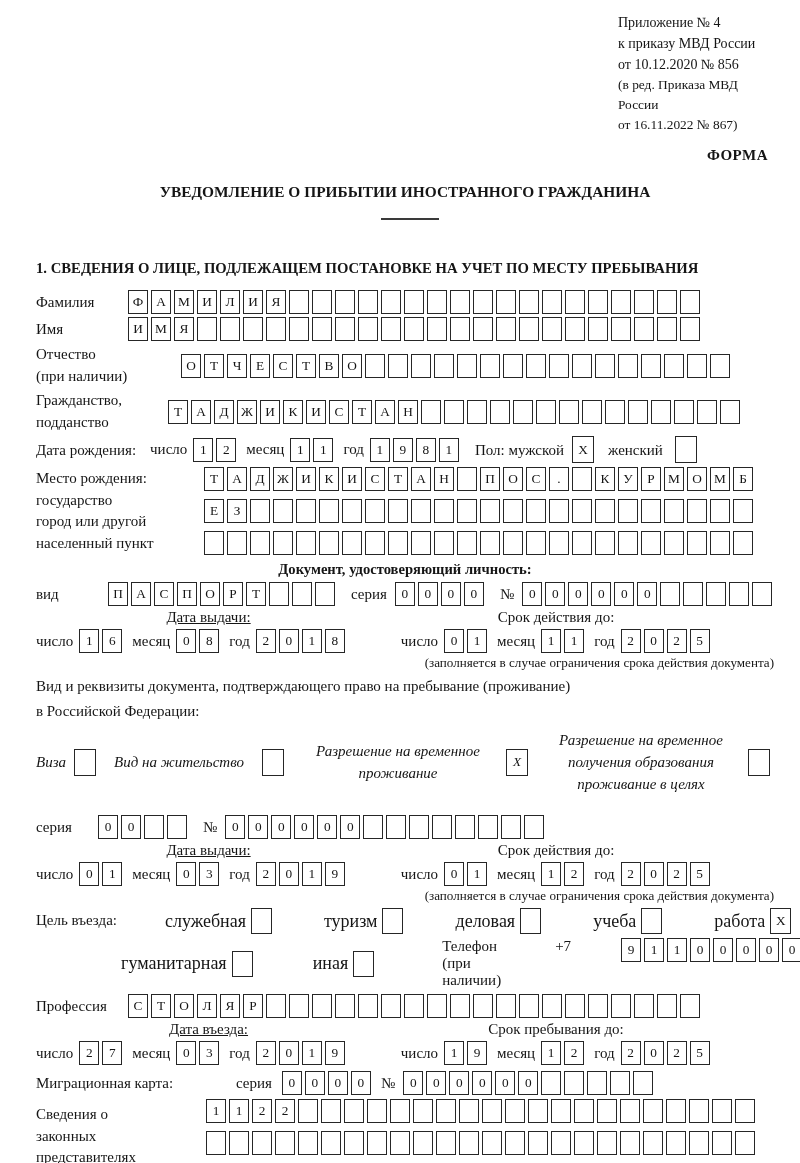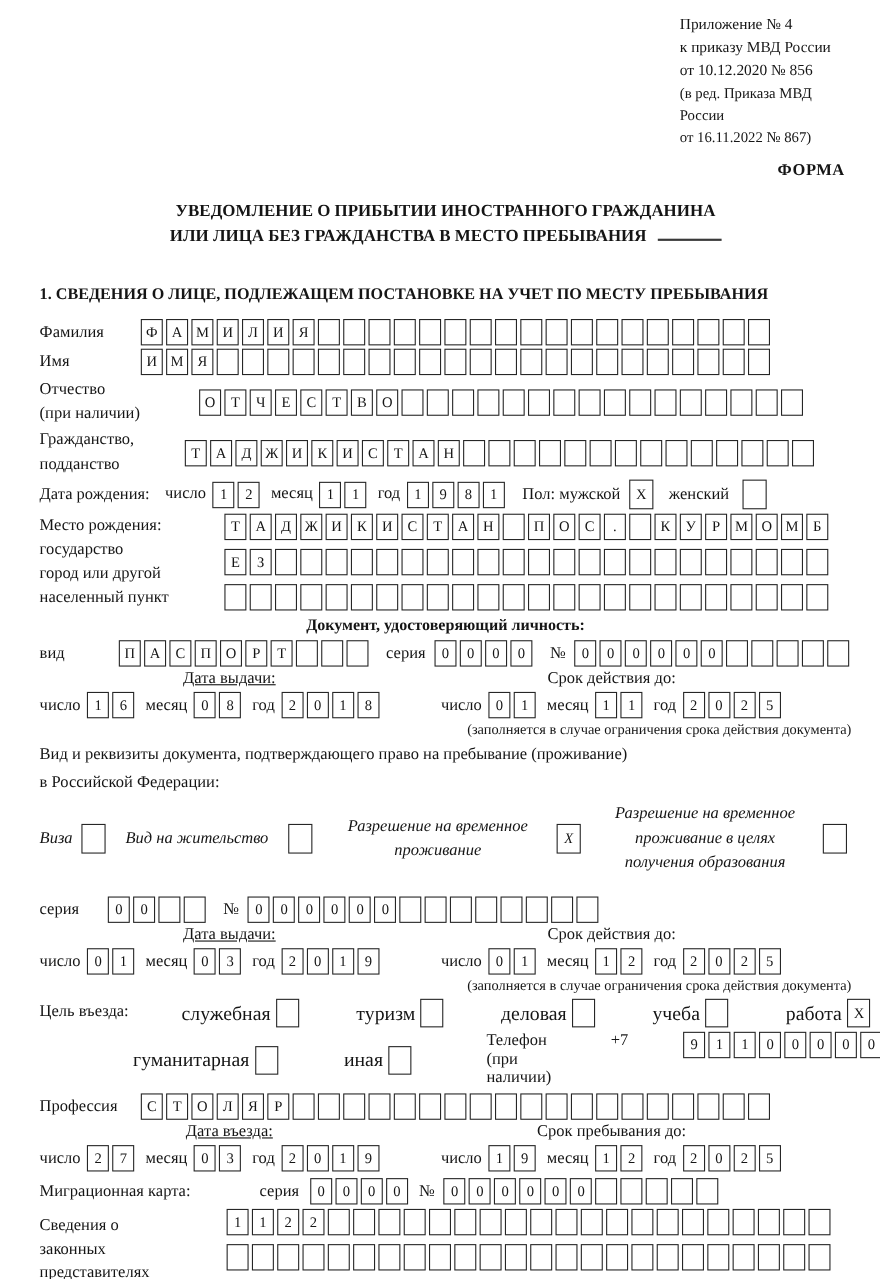--- a/index.html
+++ b/index.html
@@ -81,21 +81,21 @@
     <div>Приложение № 4</div>
     <div>к приказу МВД России</div>
     <div>от 10.12.2020 № 856</div>
     <div class="small">(в ред. Приказа МВД России</div>
     <div class="small">от 16.11.2022 № 867)</div>
     <div class="forma">ФОРМА</div>
   </div>
 
   <div class="title">
     <div>УВЕДОМЛЕНИЕ О ПРИБЫТИИ ИНОСТРАННОГО ГРАЖДАНИНА</div>
-    <div><span>ИЛИ ЛИЦА БЕЗ ГРАЖДАНСТВА В МЕСТО ПРЕБЫВАНИЯ</span><span class="blank-line"></span></div>
+    <div><span class="blank-line"></span></div>
   </div>
 
   <div class="sec">1. СВЕДЕНИЯ О ЛИЦЕ, ПОДЛЕЖАЩЕМ ПОСТАНОВКЕ НА УЧЕТ ПО МЕСТУ ПРЕБЫВАНИЯ</div>
 
   <div class="row">
     <span class="lbl w92">Фамилия</span>
     <span class="cells">
         <span class="cell">Ф</span>
         <span class="cell">А</span>
         <span class="cell">М</span>
@@ -441,22 +441,22 @@
       </span>
     <span class="vstack vs1 ml14">
       <span>Разрешение на временное</span>
       <span>проживание</span>
     </span>
     <span class="cells cb">
         <span class="cell">X</span>
       </span>
     <span class="vstack vs2 ml14">
       <span>Разрешение на временное</span>
+      <span>получения образования</span>
       <span>проживание в целях</span>
-      <span>получения образования</span>
     </span>
     <span class="cells cb">
         <span class="cell"></span>
       </span>
   </div>
 
   <div class="row" style="align-items:center;">
     <span class="lbl" style="width:62px;">серия</span>
     <span class="cells">
         <span class="cell">0</span>

